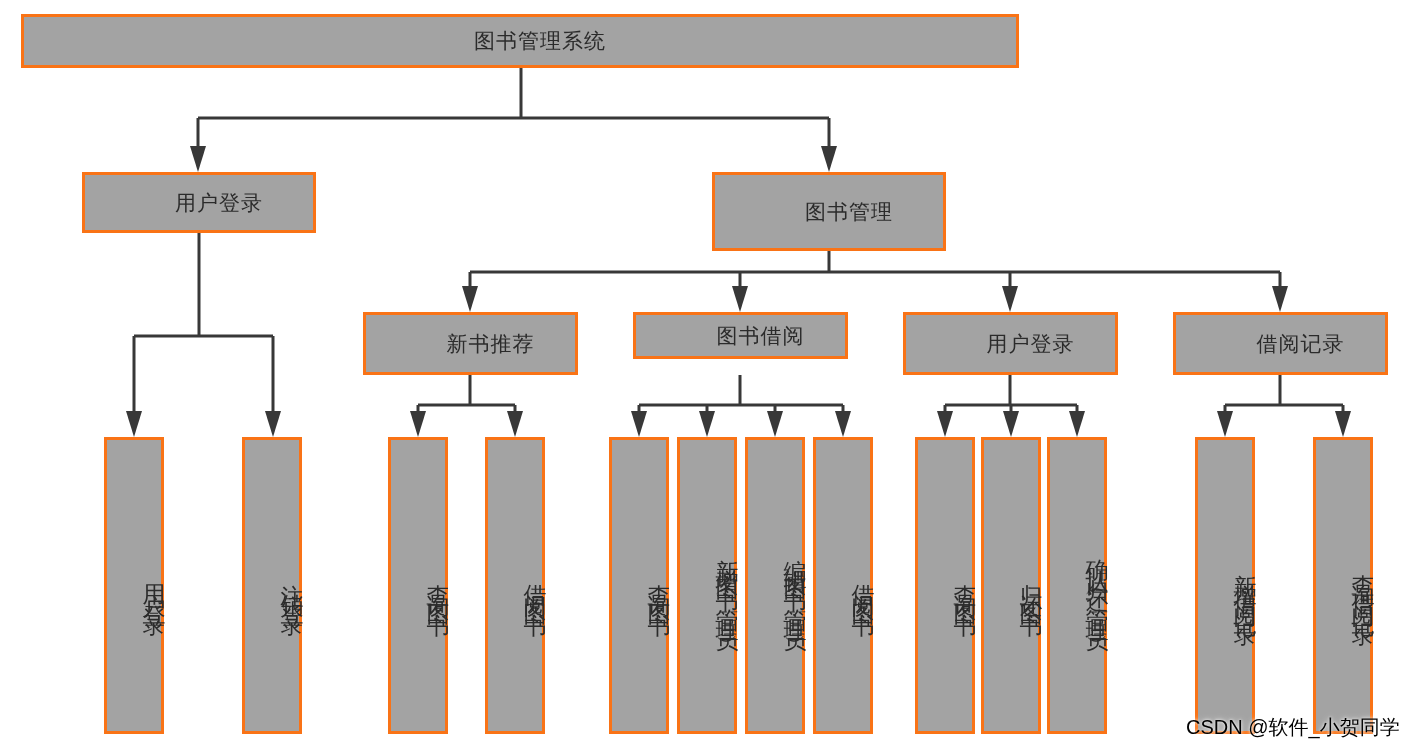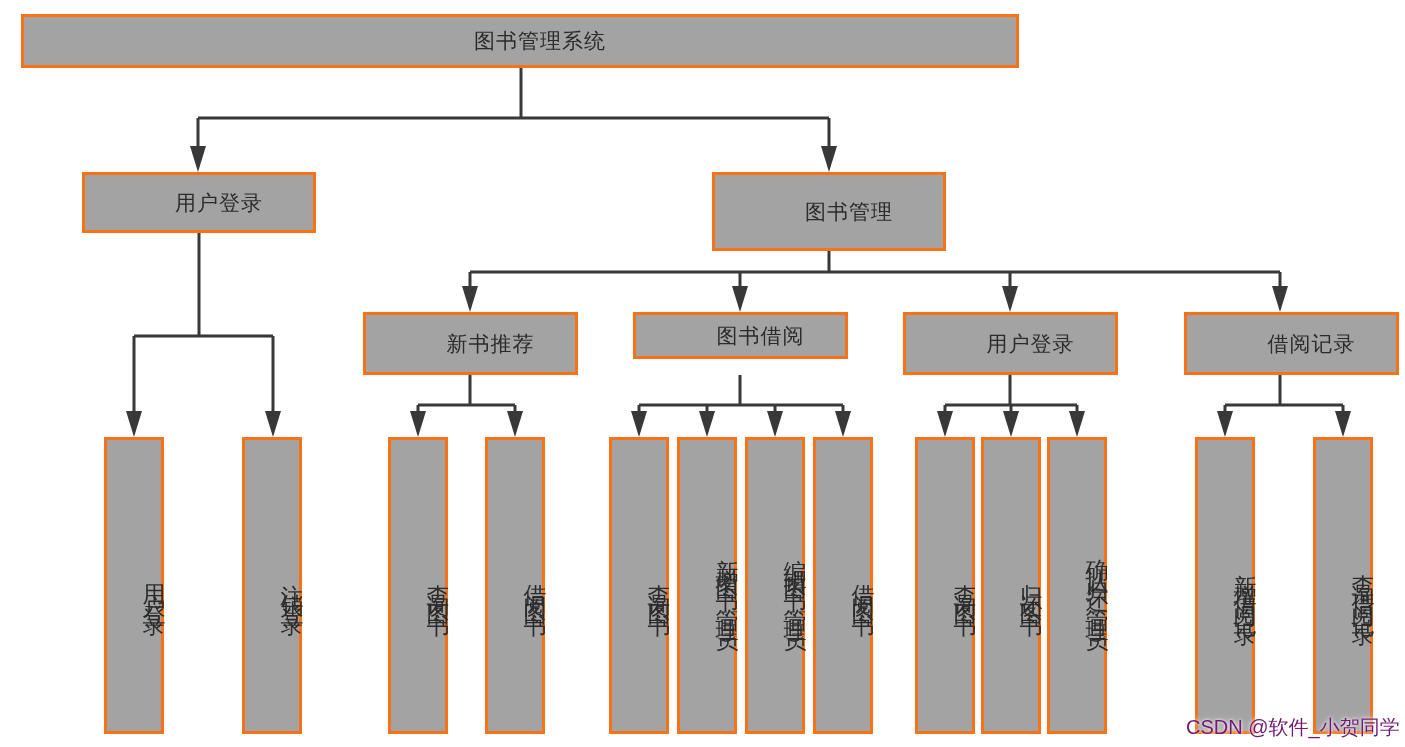--- a/index.html
+++ b/index.html
@@ -21,21 +21,21 @@
   }
   .node.h { font-size:21px; letter-spacing:1px; }
   .node.leaf span {
     writing-mode:vertical-rl;
     font-size:23px; letter-spacing:10px;
     line-height:1;
     white-space:nowrap;
   }
   .watermark {
     position:absolute; left:1186px; top:714px; z-index:5;
-    font-size:20px; color:#701a75;
+    font-size:20px; color:#000000;
     text-shadow:0 0 3px rgba(255,255,255,0.95), 0 0 6px rgba(255,255,255,0.8);
     white-space:nowrap;
   }
 </style>
 </head>
 <body>
 
 <div id="stage">
 
   <svg class="connectors" width="1405" height="747" viewBox="0 0 1405 747">
@@ -79,21 +79,21 @@
   </svg>
 
   <div class="node h" style="left:21px; top:14px; width:998px; height:54px;">图书管理系统</div>
 
   <div class="node h" style="left:82px; top:172px; width:234px; height:61px;">用户登录</div>
   <div class="node h" style="left:712px; top:172px; width:234px; height:79px;">图书管理</div>
 
   <div class="node h" style="left:363px; top:312px; width:215px; height:63px;">新书推荐</div>
   <div class="node h" style="left:633px; top:312px; width:215px; height:47px;">图书借阅</div>
   <div class="node h" style="left:903px; top:312px; width:215px; height:63px;">用户登录</div>
-  <div class="node h" style="left:1173px; top:312px; width:215px; height:63px;margin-left:11px;">借阅记录</div>
+  <div class="node h" style="left:1173px; top:312px; width:215px; height:63px;">借阅记录</div>
 
   <div class="node leaf" style="left:104px; top:437px; width:60px; height:297px;">
     <span>用户登录</span>
   </div>
   <div class="node leaf" style="left:242px; top:437px; width:60px; height:297px;">
     <span>注销登录</span>
   </div>
 
   <div class="node leaf" style="left:388px; top:437px; width:60px; height:297px;">
     <span>查询图书</span>

